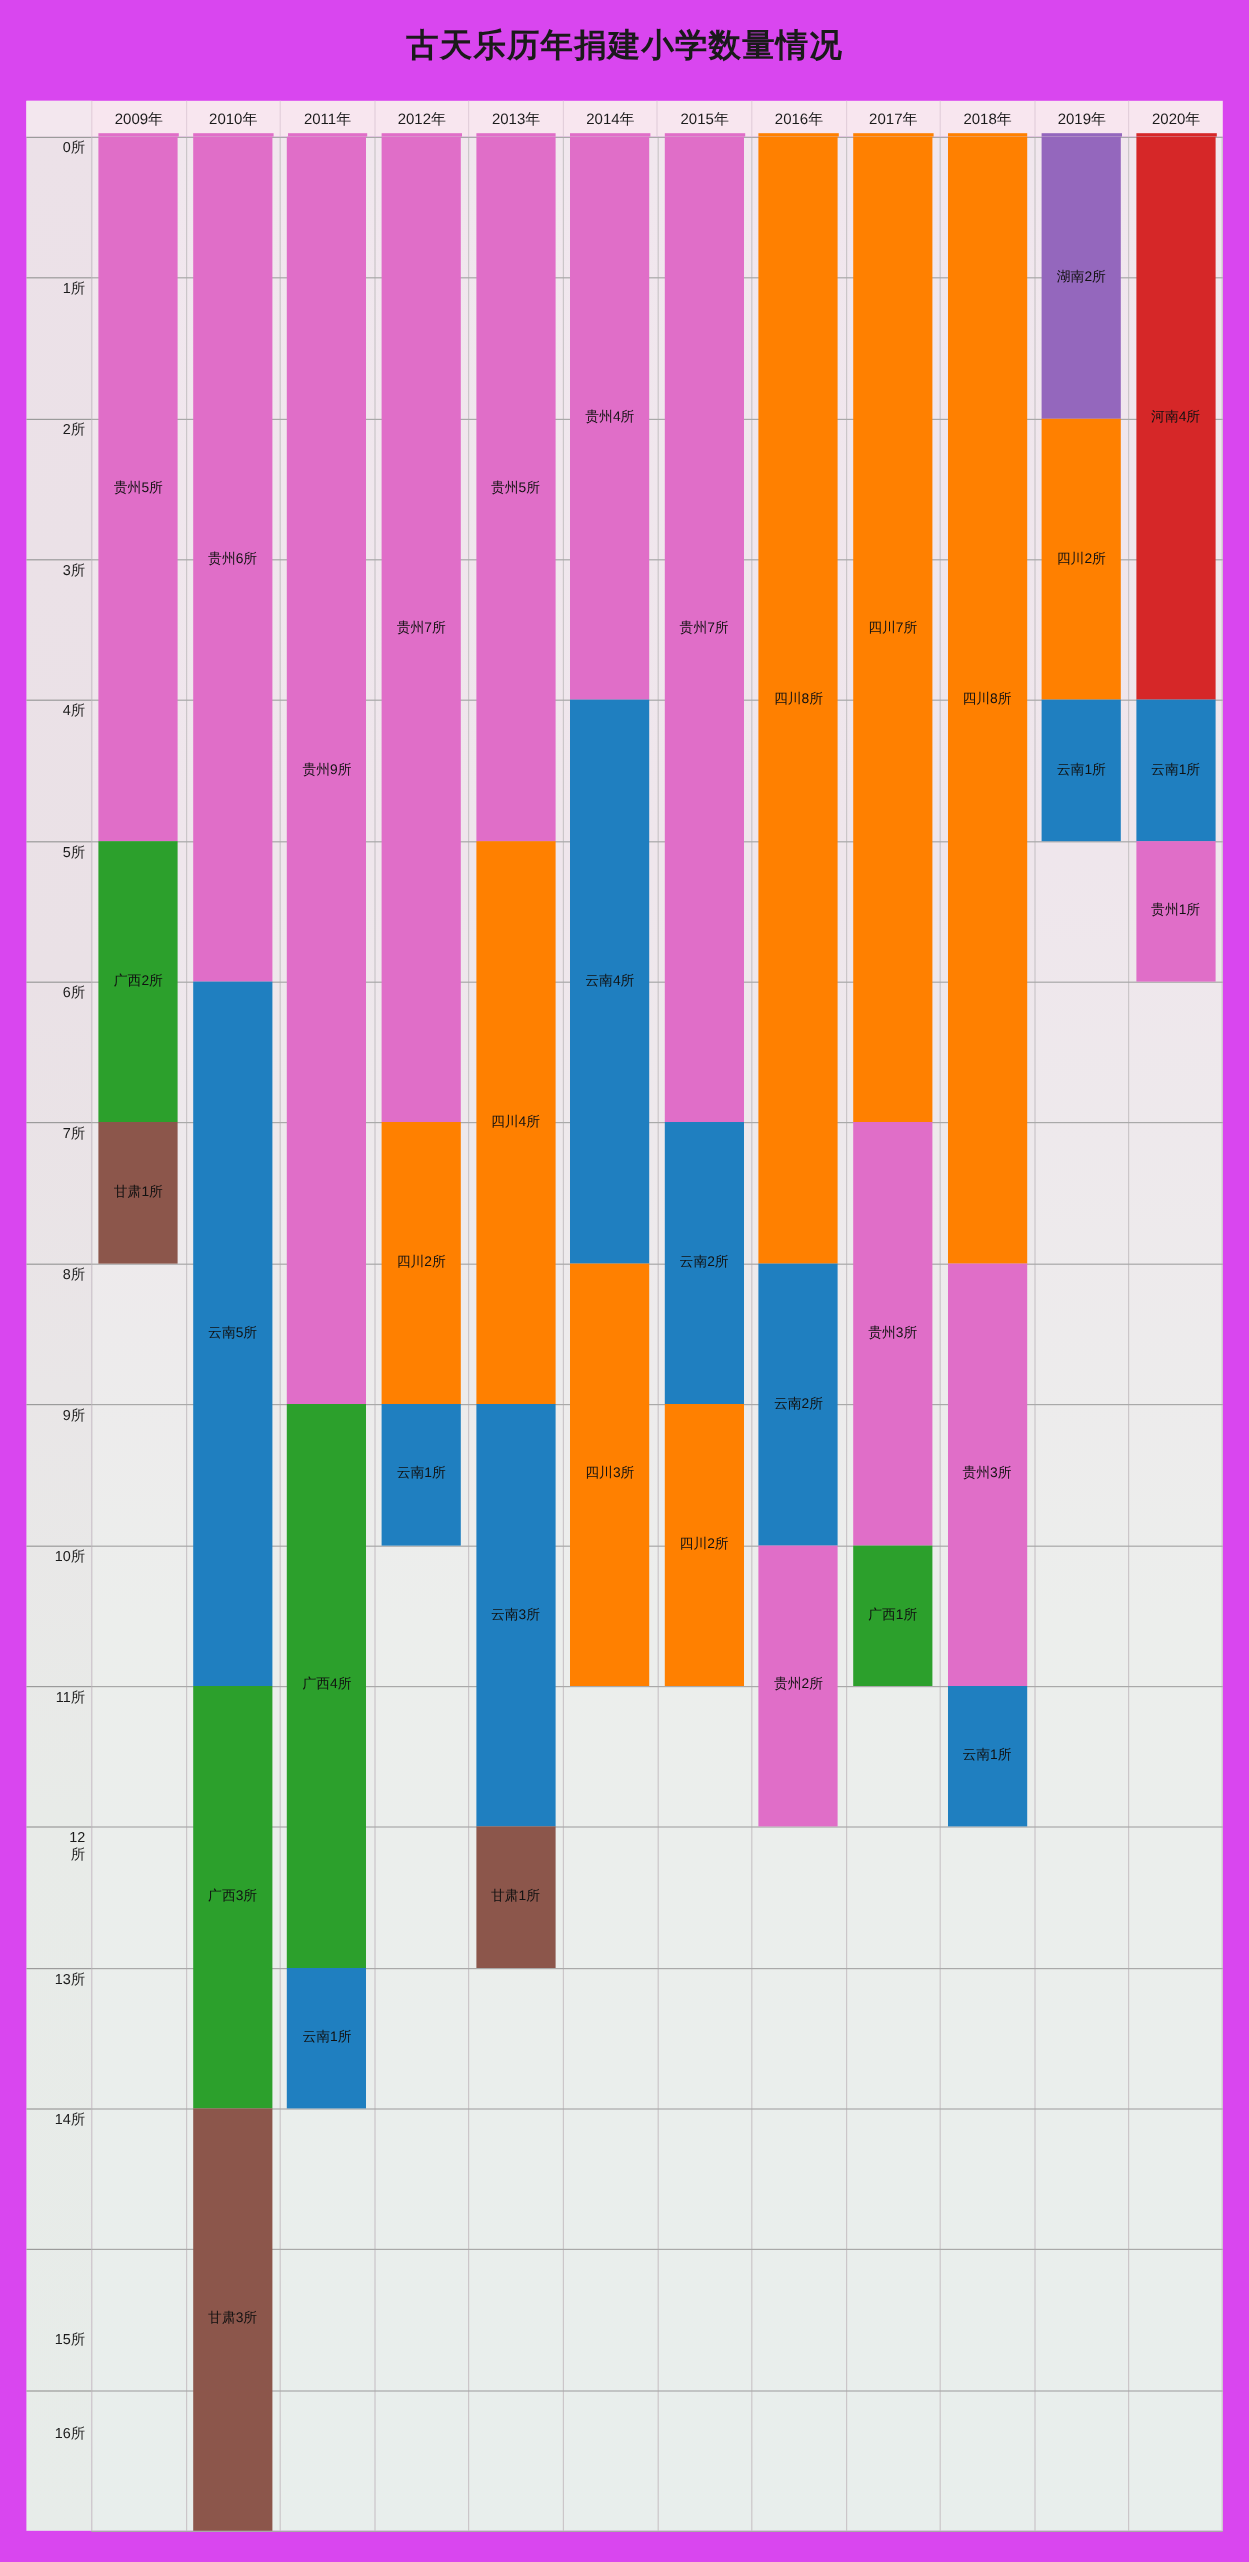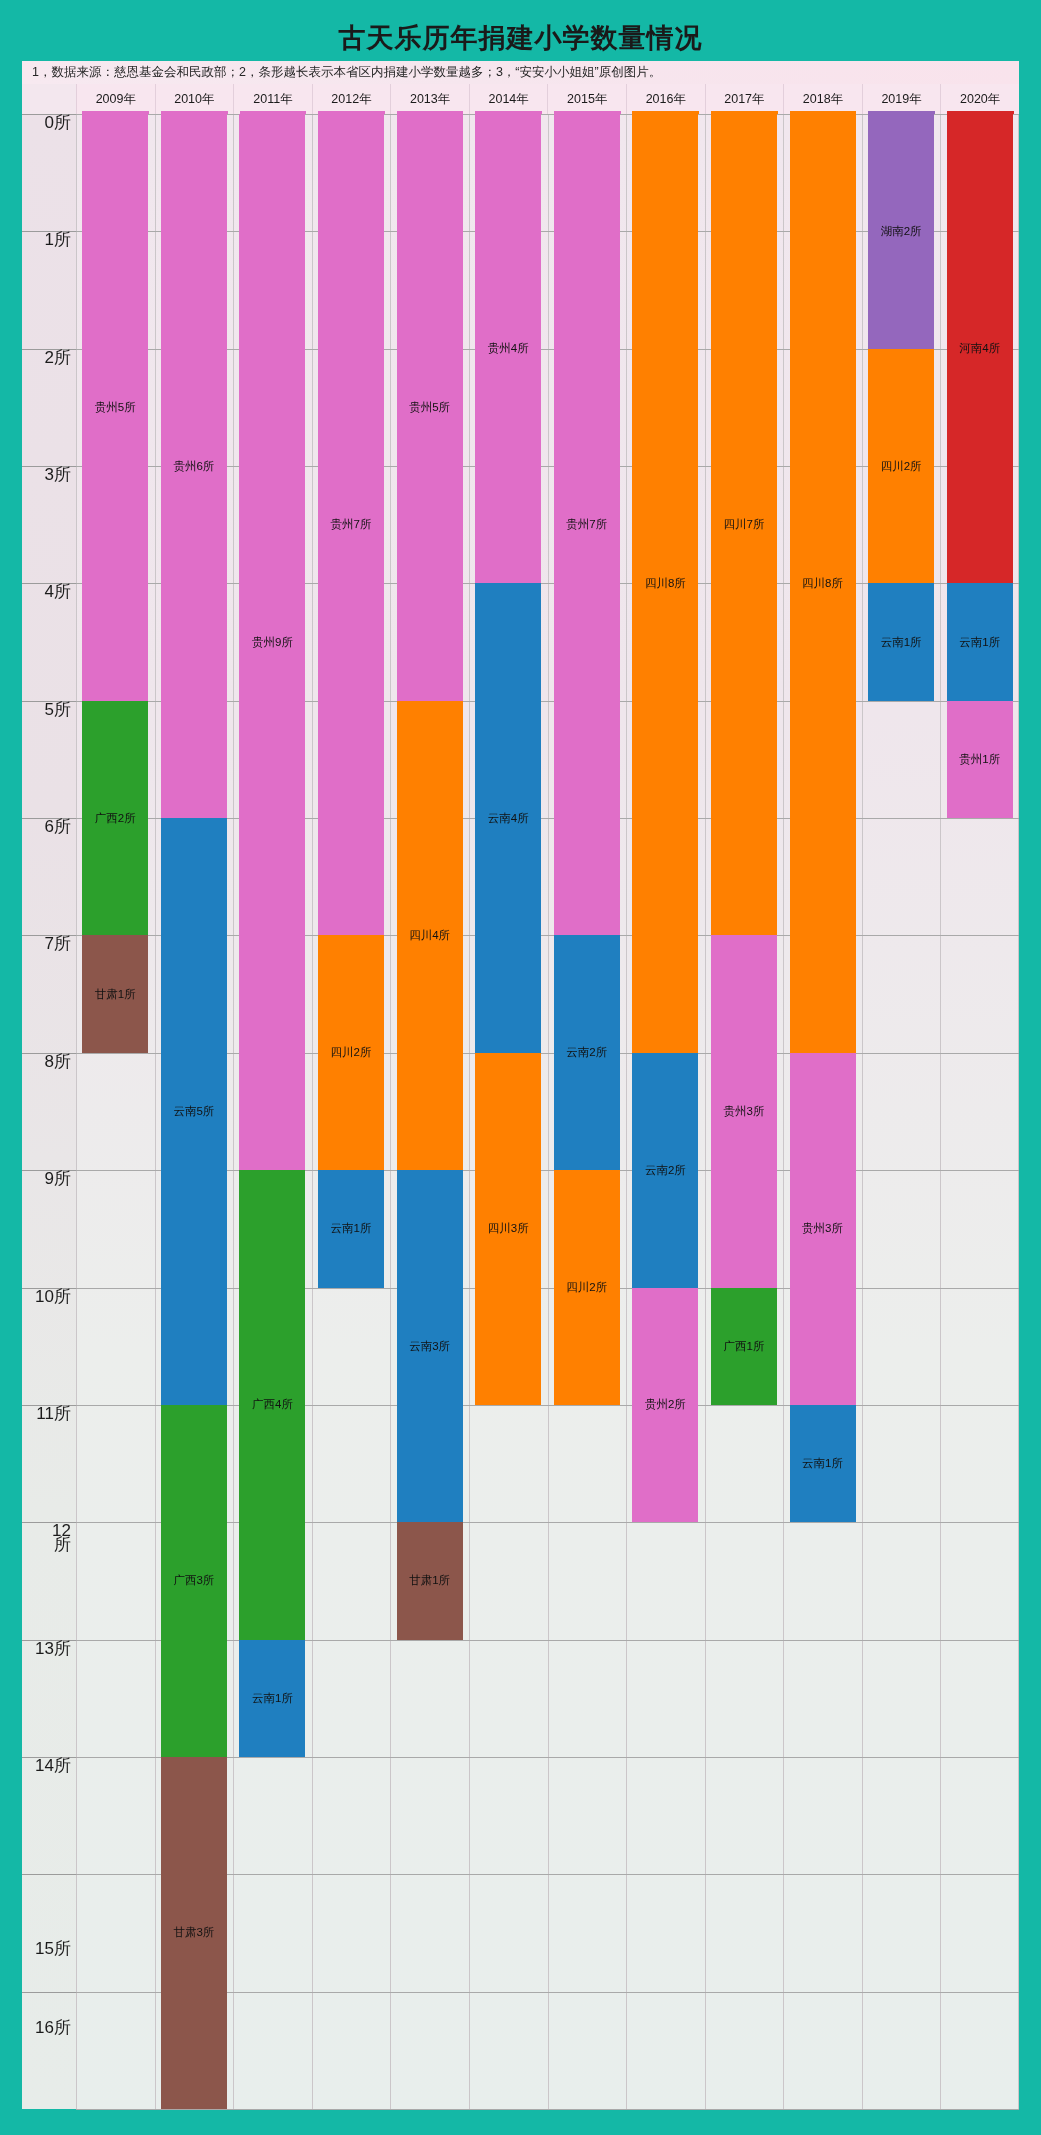--- a/index.html
+++ b/index.html
@@ -7,21 +7,21 @@
     width: 1041px;
     height: 2135px;
     background: #fdf3e7;
     font-family: "Liberation Sans", "DejaVu Sans", sans-serif;
     overflow: hidden;
   }
   #page {
     position: relative;
     width: 1041px;
     height: 2135px;
-    background: #14b8a6;
+    background: #d946ef;
   }
 
   
   #title {
     position: absolute;
     left: 0; top: 20px;
     width: 1041px;
     text-align: center;
     font-size: 27px;
     font-weight: bold;
@@ -85,21 +85,21 @@
   
   #yaxis {
     flex: 0 0 54px;
     width: 54px;
     position: relative;
     background: linear-gradient(to bottom, #ece1e8 0%, #eae1e6 35%, #e8ebe8 70%, #e7ece9 100%);
   }
   #yaxis .ytick {
     position: absolute;
     left: 0; width: 54px;
-    font-size: 17px;
+    font-size: 12px;
     color: #1b1b1b;
     text-align: right;
     padding-right: 5px;
     line-height: 14px;
   }
   #yaxis .yline {
     position: absolute;
     left: 0; width: 54px;
     height: 1px;
     background: #9b9b9b;
@@ -149,23 +149,20 @@
     white-space: nowrap;
   }
 </style>
 </head>
 <body>
 
 <div id="page">
 
   <div id="title">古天乐历年捐建小学数量情况</div>
 
-  <div id="subtitle-band">
-    <div id="subtitle">1，数据来源：慈恩基金会和民政部；2，条形越长表示本省区内捐建小学数量越多；3，“安安小小姐姐”原创图片。</div>
-  </div>
 
   <div id="header-row">
     <div class="corner"></div>
   <div class="yrcell">
         <span>2009年</span>
         <div class="underline" style="background: rgb(224, 110, 200);"></div>
       </div>
       <div class="yrcell">
         <span>2010年</span>
         <div class="underline" style="background: rgb(224, 110, 200);"></div>

